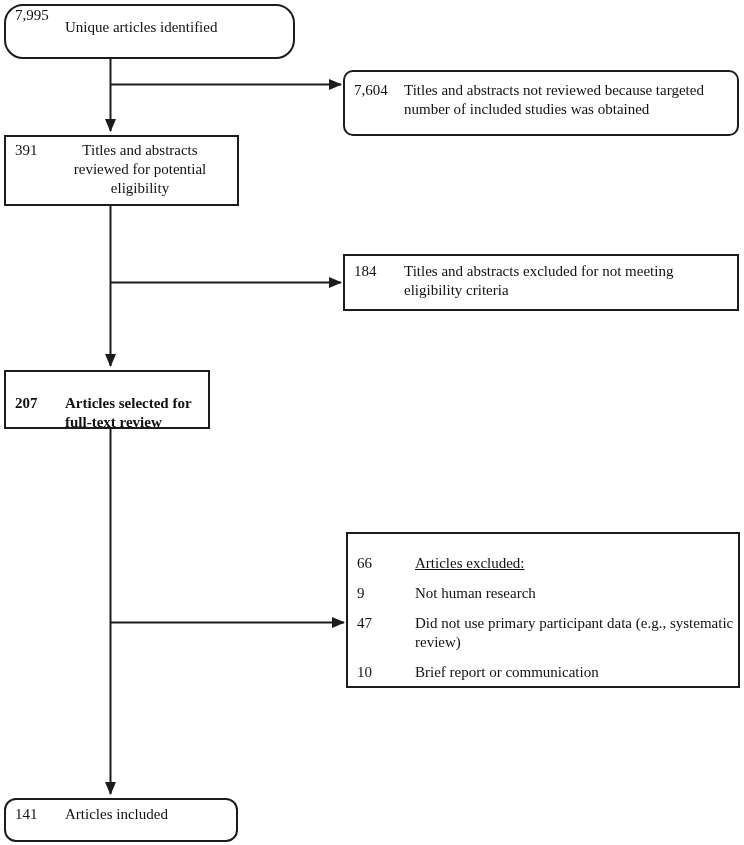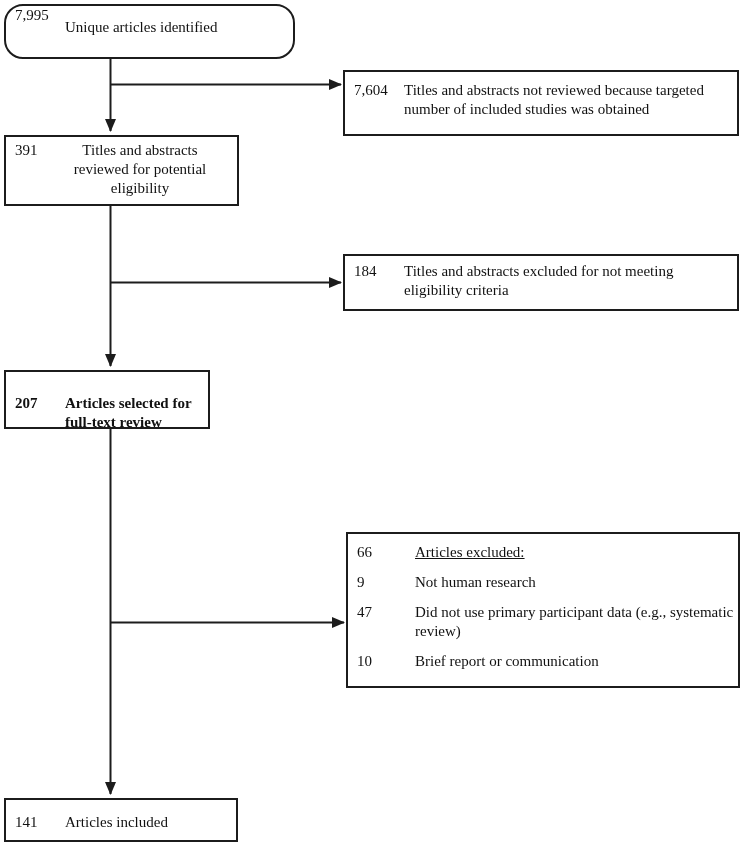--- a/index.html
+++ b/index.html
@@ -37,26 +37,26 @@
     flex: 0 0 50px;
     width: 50px;
   }
   .label { display: block; }
   .underline { text-decoration: underline; }
 
   
   #box-unique        { left: 4px;   top: 4px;   width: 291px; height: 55px; padding-top: 0; border-radius: 19px; }
   #box-reviewed      { left: 4px;   top: 135px; width: 235px; height: 71px; padding-top: 4px; }
   #box-fulltext      { left: 4px;   top: 370px; width: 206px; height: 59px; padding-top: 22px; font-weight: bold; }
-  #box-included      { left: 4px;   top: 798px; width: 234px; height: 44px; padding-top: 13px; }
+  #box-included      { left: 4px;   top: 798px; width: 234px; height: 44px; padding-top: 5px; border-radius: 12px; }
 
   
-  #box-not-reviewed  { left: 343px; top: 70px;  width: 396px; height: 66px; padding-top: 9px; }
+  #box-not-reviewed  { left: 343px; top: 70px;  width: 396px; height: 66px; padding-top: 9px; border-radius: 10px; }
   #box-tiab-excluded { left: 343px; top: 254px; width: 396px; height: 57px; padding-top: 6px; }
-  #box-excluded      { left: 346px; top: 532px; width: 394px; height: 156px; padding-top: 9px; }
+  #box-excluded      { left: 346px; top: 532px; width: 394px; height: 156px; padding-top: 20px; }
 
   
   #box-unique .label        { width: 172px; margin-top: 12px; }
   #box-reviewed .label      { width: 150px; text-align: center; }
   #box-fulltext .label      { width: 172px; }
   #box-included .label      { width: 172px; }
   #box-not-reviewed .label  { width: 300px; }
   #box-tiab-excluded .label { width: 330px; }
   #box-excluded .label      { width: 328px; margin-left: 8px; }
   #box-excluded .row        { margin-bottom: 11px; }

